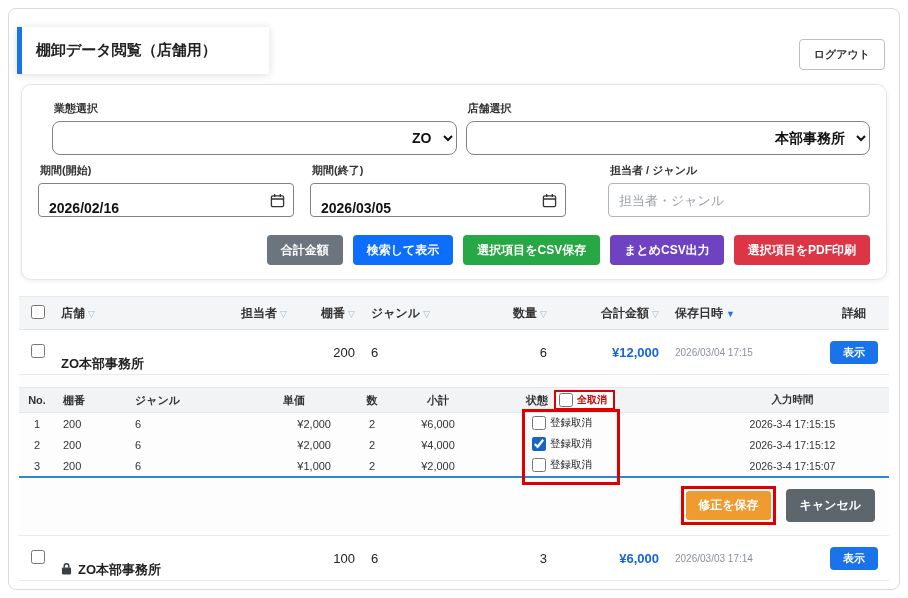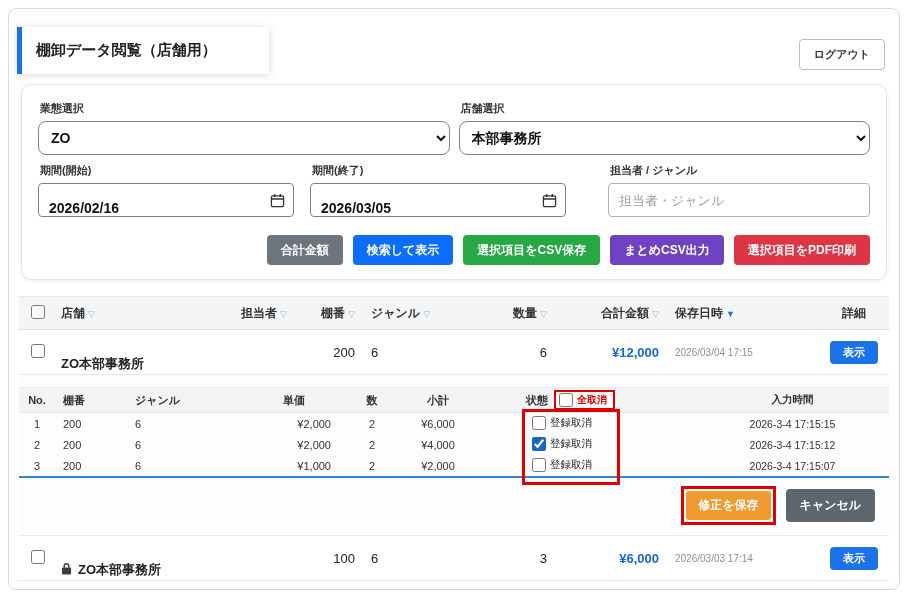--- a/index.html
+++ b/index.html
@@ -8,23 +8,23 @@
   .card { position:absolute; inset:8px; border:1px solid #d8dce0; border-radius:8px; background:#fff; overflow:hidden; }
 
   
   .topbar { display:flex; justify-content:space-between; align-items:flex-start; padding:18px 14px 0 8px; }
   .title-box { border-left:5px solid #1a73e8; background:#fff; box-shadow:0 1px 8px rgba(0,0,0,.14); padding:14px 52px 14px 14px; font-size:15px; font-weight:bold; color:#222; }
   .logout { margin-top:12px; background:#fff; border:1px solid #b9bfc6; border-radius:4px; padding:7px 14px; font-size:11px; font-weight:bold; color:#333; cursor:pointer; font-family:inherit; }
 
   
   .filter-card { margin:10px 12px 0 12px; border:1px solid #e2e6ea; border-radius:10px; box-shadow:0 1px 5px rgba(0,0,0,.07); padding:8px 16px 14px 16px; background:#fff; }
   .flabel { font-size:11px; font-weight:bold; color:#333; margin:8px 0 5px 2px; }
-  .frow1 { display:flex; gap:9px; }
+  .frow1 { display:flex; gap:9px;margin-left:14px; }
   .frow1 .fcol { flex:1; }
-  .fselect { width:100%; height:34px; border:1px solid #7d838a; border-radius:8px; font-size:14px; font-weight:bold; color:#111; padding:0 8px; background:#fff; font-family:inherit; }
+  .fselect { width:100%; height:34px; border:1px solid #7d838a; border-radius:8px; font-size:14px; font-weight:bold; color:#111; padding:0 8px; background:#fff; font-family:inherit;text-align:right; }
   .frow2 { display:flex; }
   .fcol-date { width:256px; margin-right:16px; }
   .fcol-grow { margin-left:auto; width:262px; }
   .datefield { position:relative; width:100%; height:34px; border:1px solid #7d838a; border-radius:4px; background:#fff; display:flex; align-items:flex-end; padding:16px 30px 0 10px; font-size:14px; font-weight:bold; color:#111; cursor:pointer; }
   .datefield svg { position:absolute; right:8px; top:9px; }
   .ftext { width:100%; height:34px; border:1px solid #aeb4ba; border-radius:4px; font-size:13px; padding:0 10px; color:#333; font-family:inherit; }
   .ftext::placeholder { color:#9aa0a6; font-weight:normal; }
   .btnrow { display:flex; justify-content:flex-end; gap:10px; margin-top:18px; }
   .btn { height:30px; border:none; border-radius:4px; color:#fff; font-weight:bold; font-size:12px; padding:0 14px; cursor:pointer; font-family:inherit; }
   .btn-reset { background:#6c757d; }

